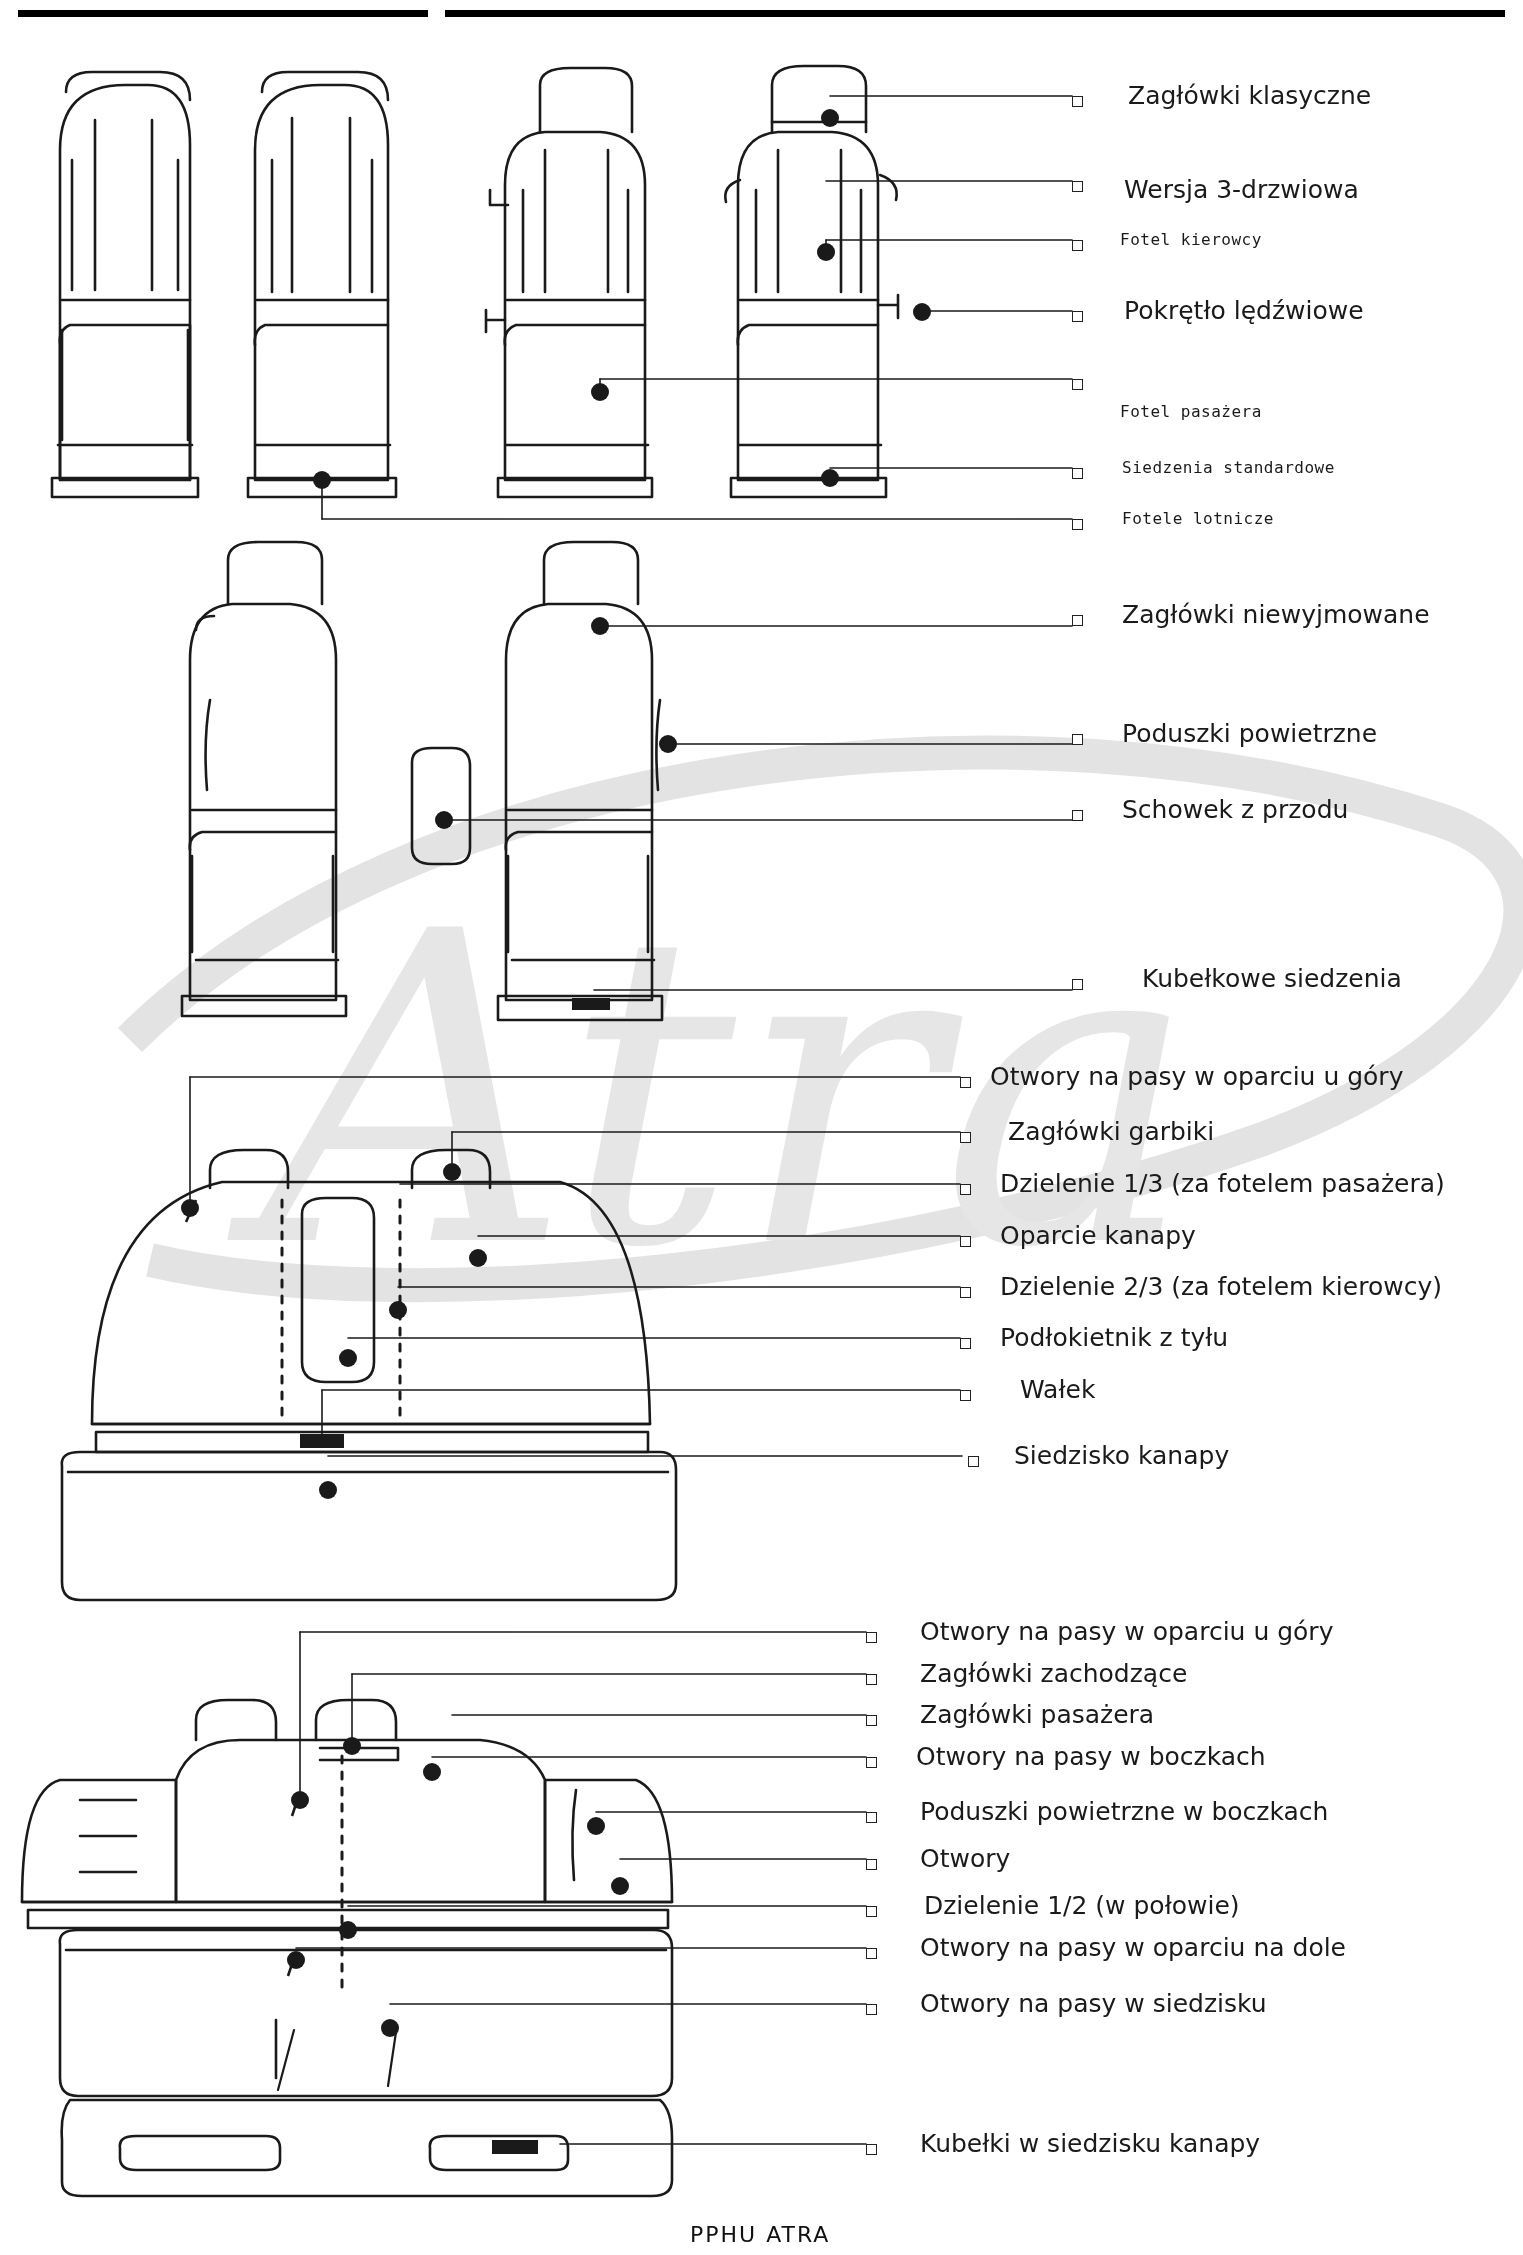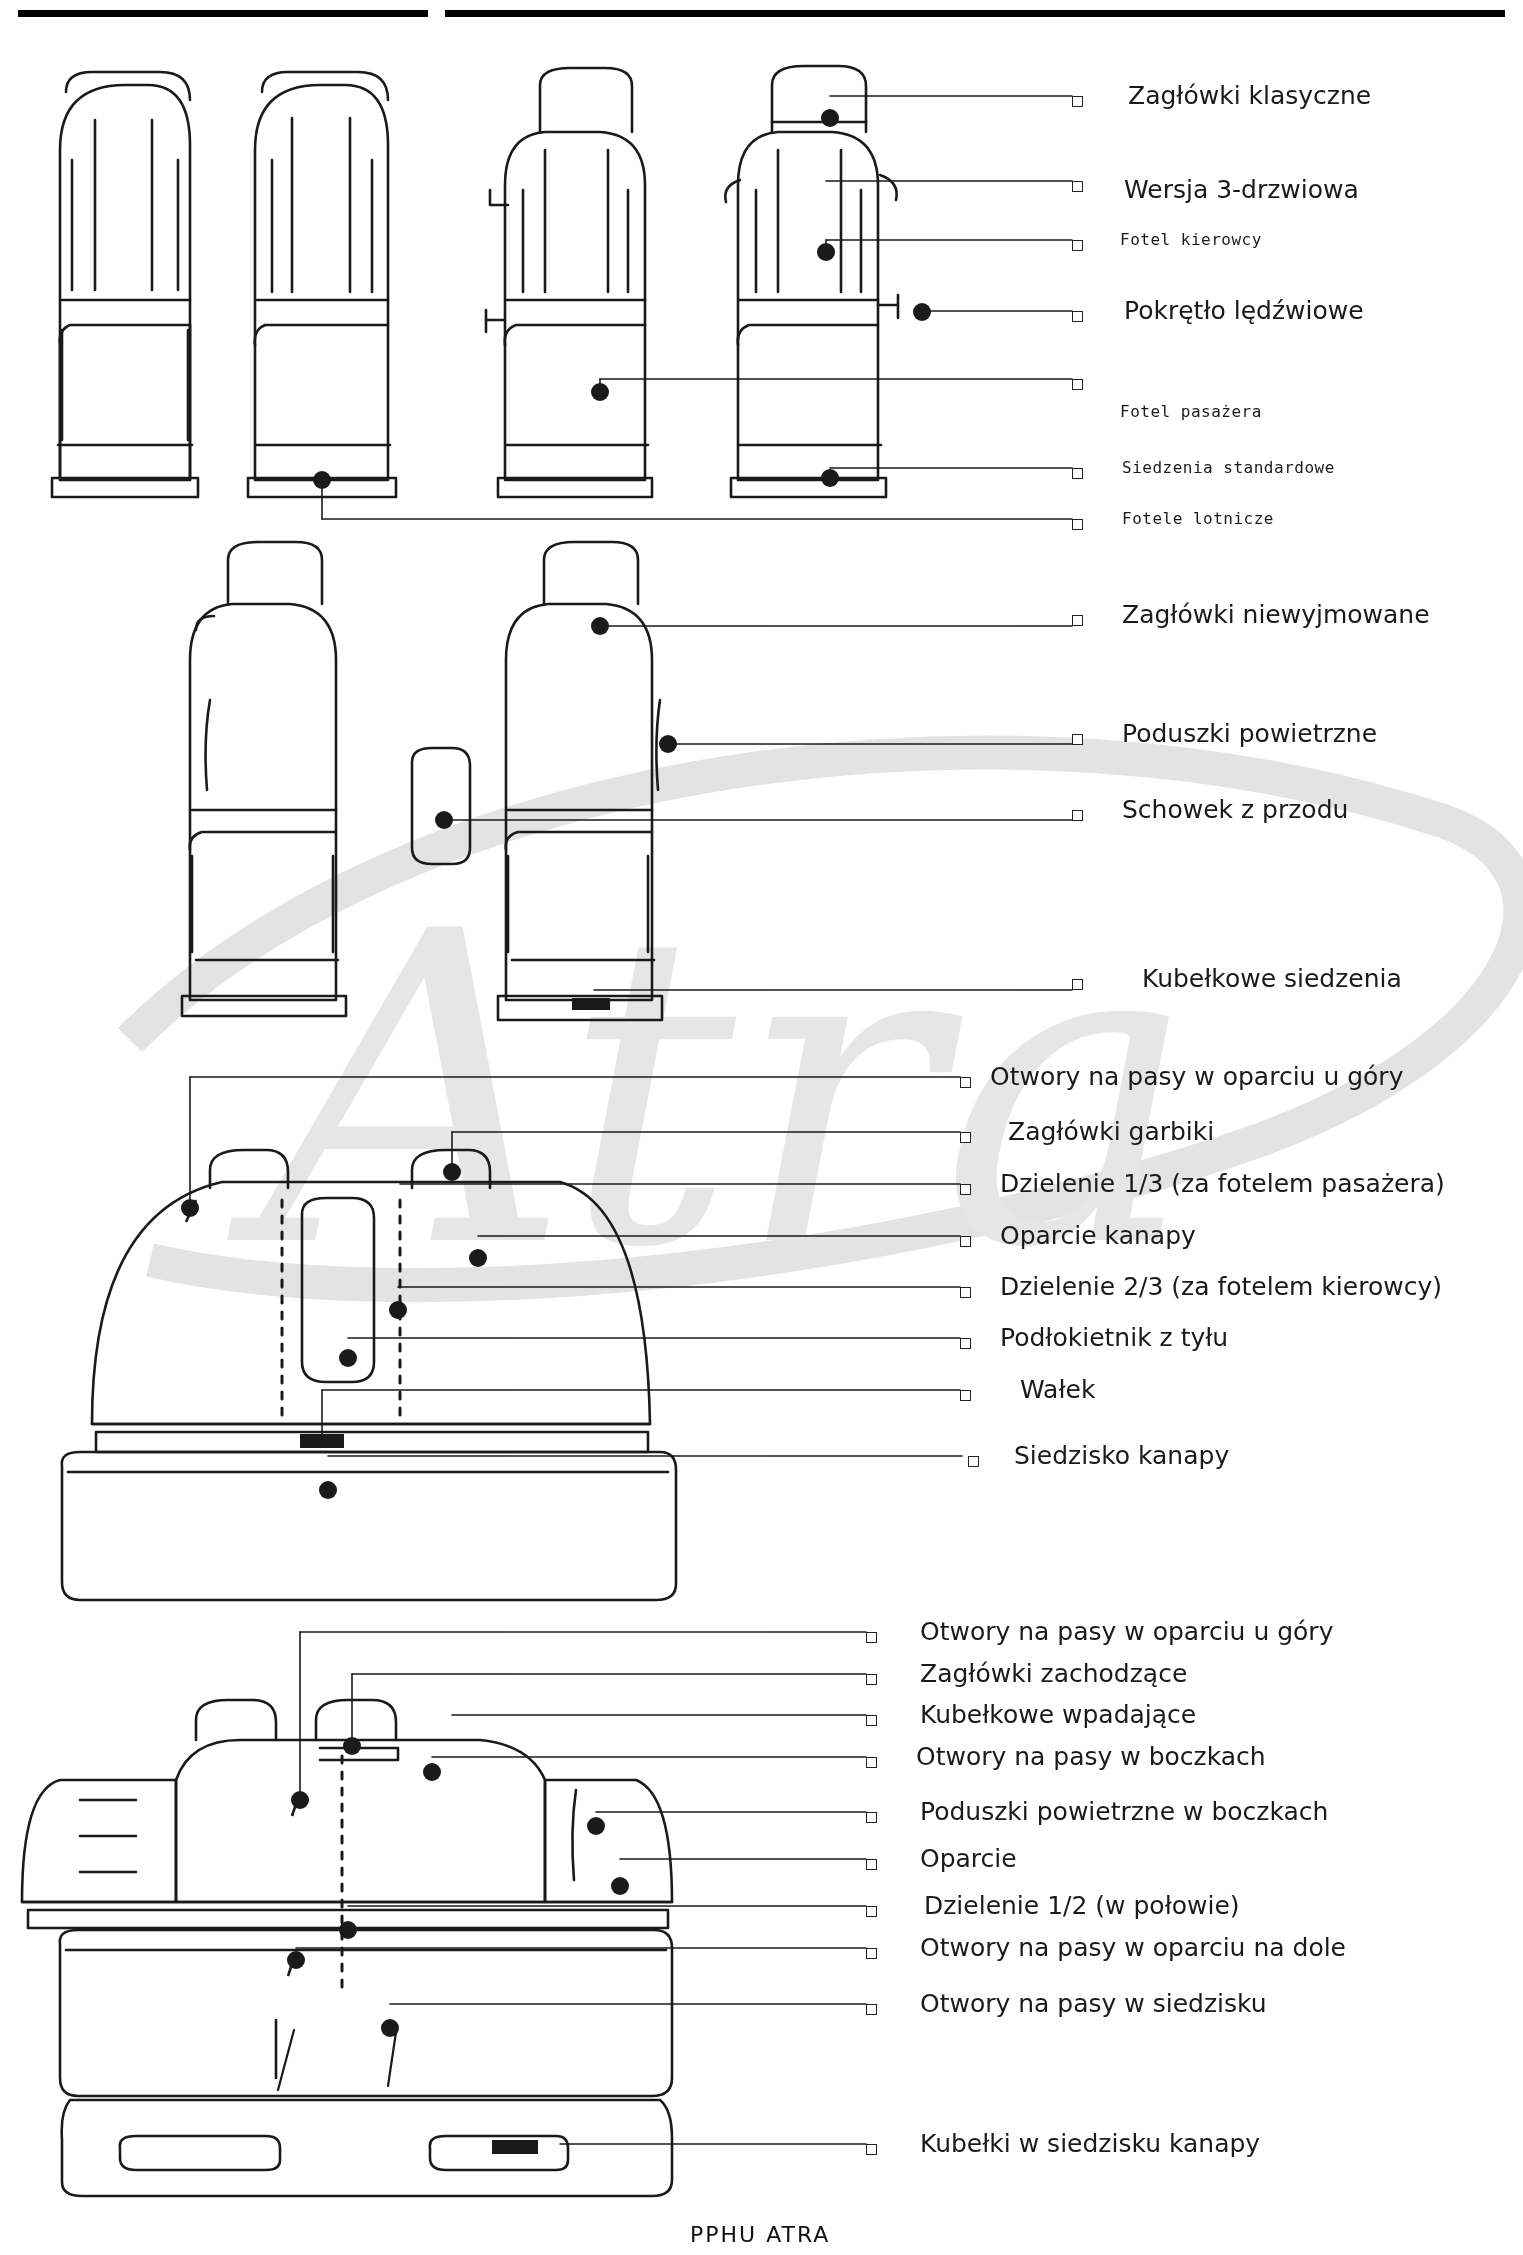--- a/index.html
+++ b/index.html
@@ -306,27 +306,27 @@
       <div class="label" style="left: 1000px; top: 1324px;">Podłokietnik z tyłu</div>
       <div class="marker" style="left: 960px; top: 1390px;"></div>
       <div class="label" style="left: 1020px; top: 1376px;">Wałek</div>
       <div class="marker" style="left: 968px; top: 1456px;"></div>
       <div class="label" style="left: 1014px; top: 1442px;">Siedzisko kanapy</div>
       <div class="marker" style="left: 866px; top: 1632px;"></div>
       <div class="label" style="left: 920px; top: 1618px;">Otwory na pasy w oparciu u góry</div>
       <div class="marker" style="left: 866px; top: 1674px;"></div>
       <div class="label" style="left: 920px; top: 1660px;">Zagłówki zachodzące</div>
       <div class="marker" style="left: 866px; top: 1715px;"></div>
-      <div class="label" style="left: 920px; top: 1701px;">Kubełkowe wpadające</div>
+      <div class="label" style="left: 920px; top: 1701px;">Zagłówki pasażera</div>
       <div class="marker" style="left: 866px; top: 1757px;"></div>
       <div class="label" style="left: 916px; top: 1743px;">Otwory na pasy w boczkach</div>
       <div class="marker" style="left: 866px; top: 1812px;"></div>
       <div class="label" style="left: 920px; top: 1798px;">Poduszki powietrzne w boczkach</div>
       <div class="marker" style="left: 866px; top: 1859px;"></div>
-      <div class="label" style="left: 920px; top: 1845px;">Oparcie</div>
+      <div class="label" style="left: 920px; top: 1845px;">Otwory</div>
       <div class="marker" style="left: 866px; top: 1906px;"></div>
       <div class="label" style="left: 924px; top: 1892px;">Dzielenie 1/2 (w połowie)</div>
       <div class="marker" style="left: 866px; top: 1948px;"></div>
       <div class="label" style="left: 920px; top: 1934px;">Otwory na pasy w oparciu na dole</div>
       <div class="marker" style="left: 866px; top: 2004px;"></div>
       <div class="label" style="left: 920px; top: 1990px;">Otwory na pasy w siedzisku</div>
       <div class="marker" style="left: 866px; top: 2144px;"></div>
       <div class="label" style="left: 920px; top: 2130px;">Kubełki w siedzisku kanapy</div>
     </div>
 

